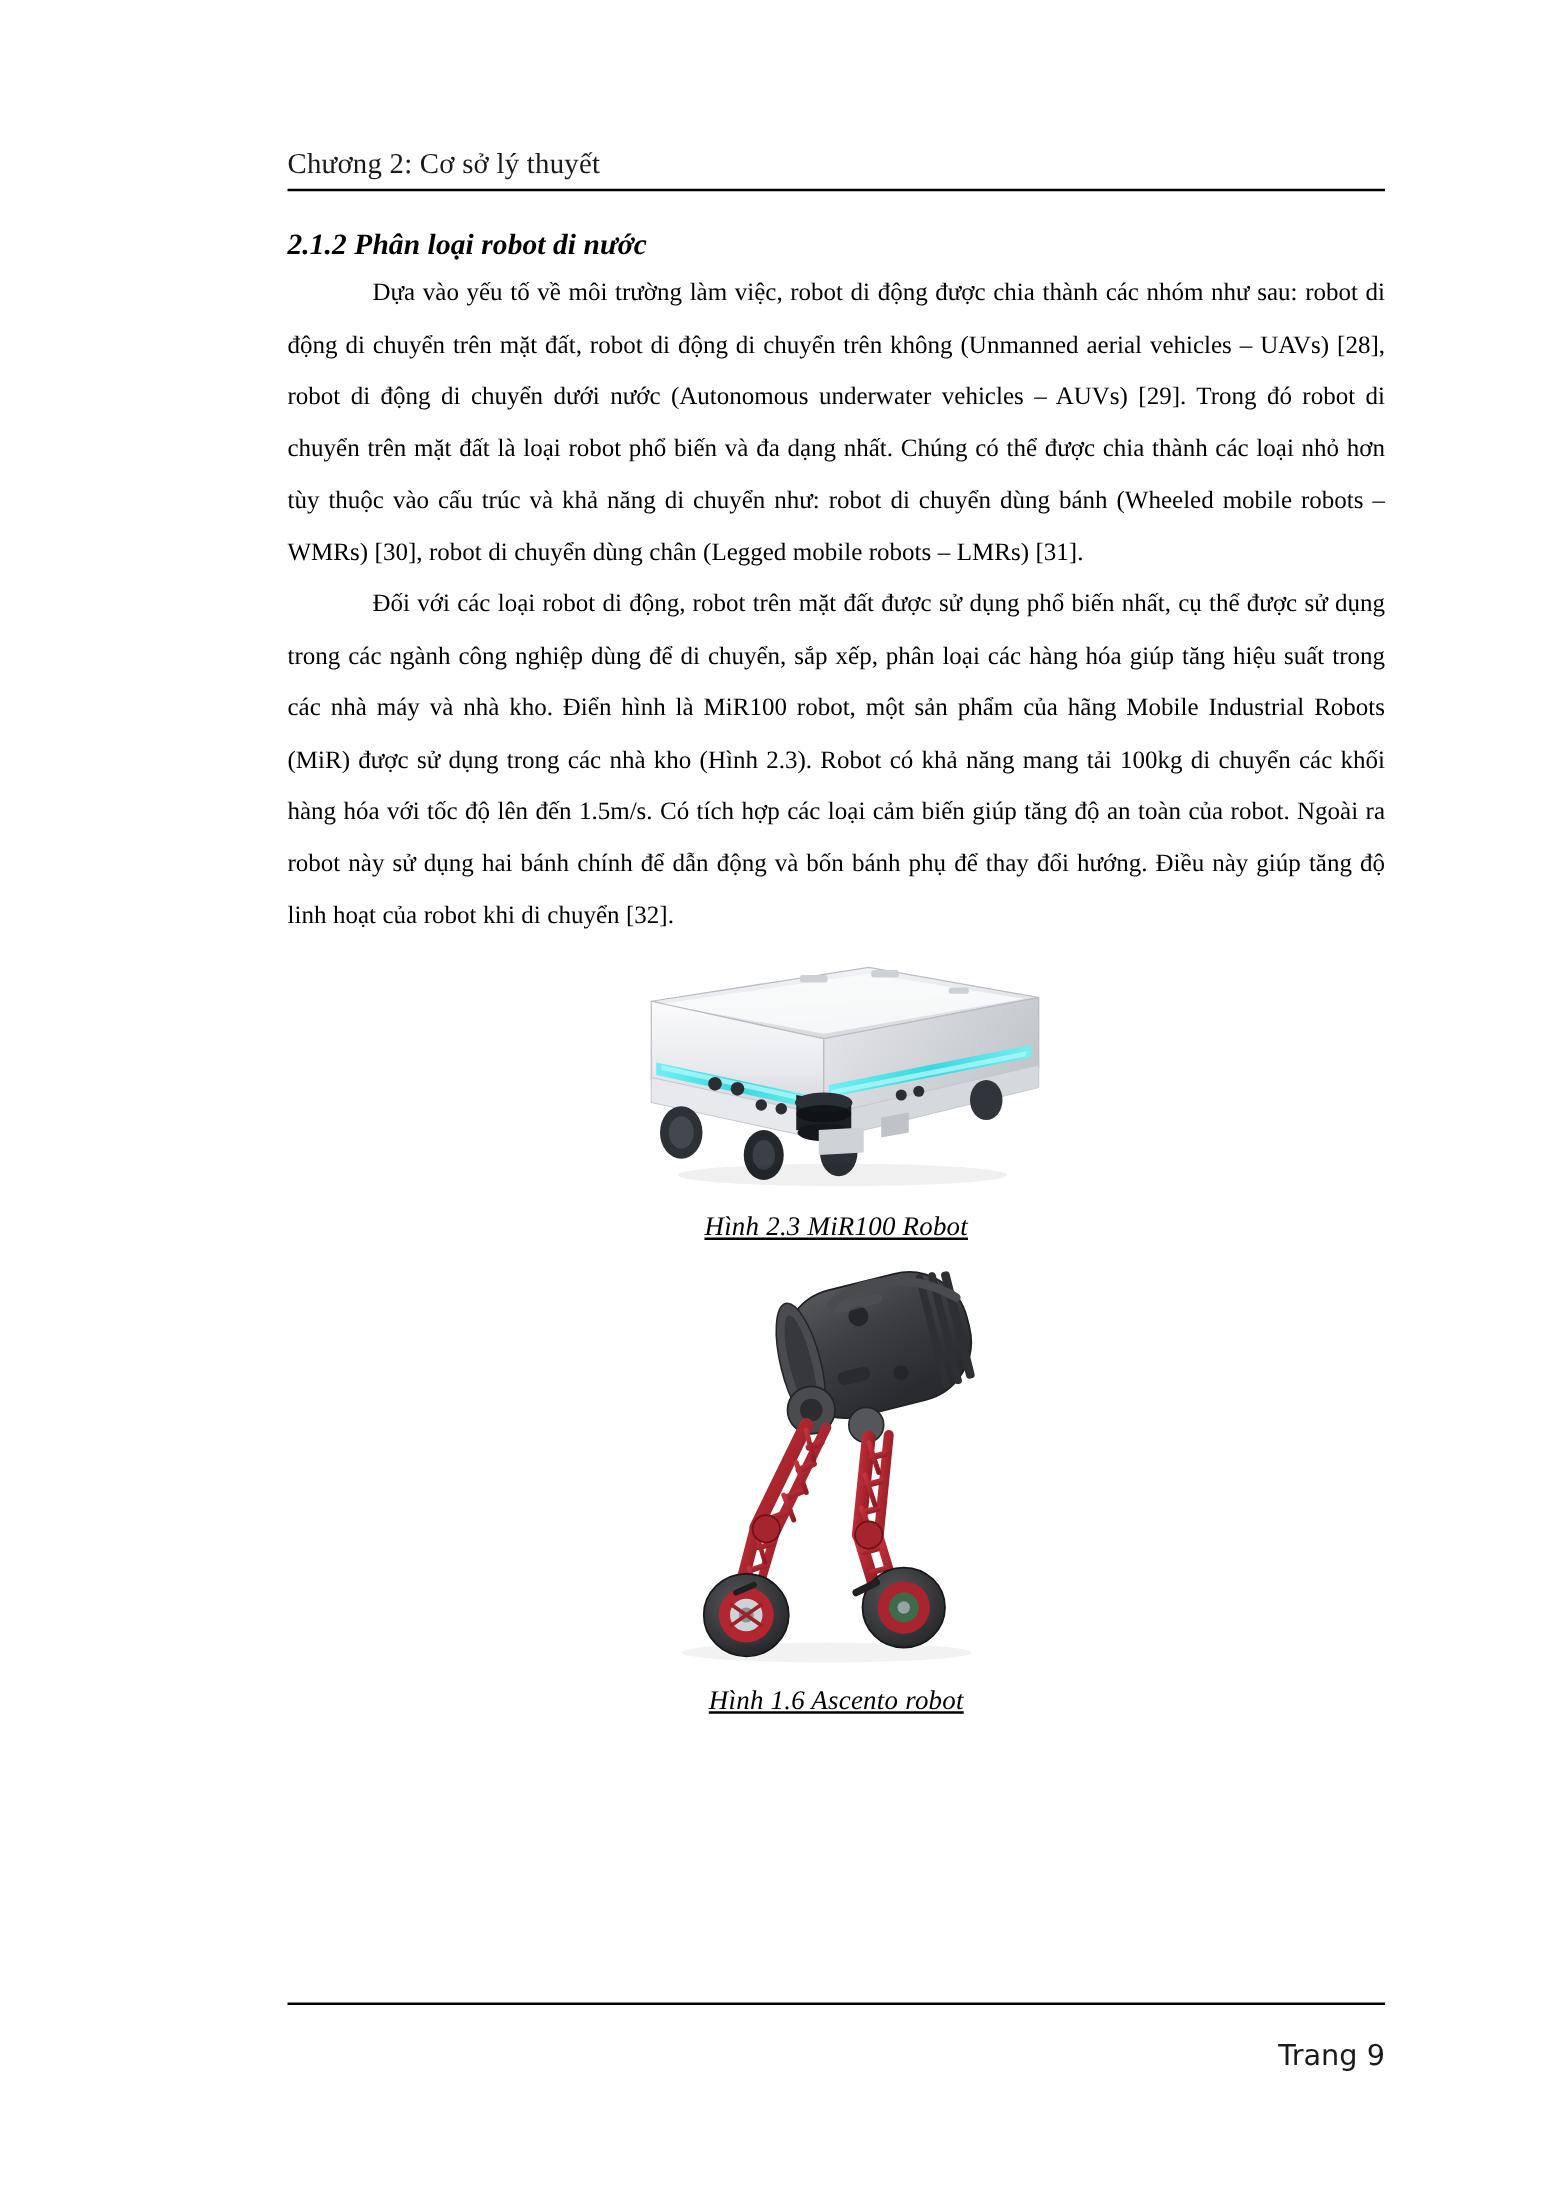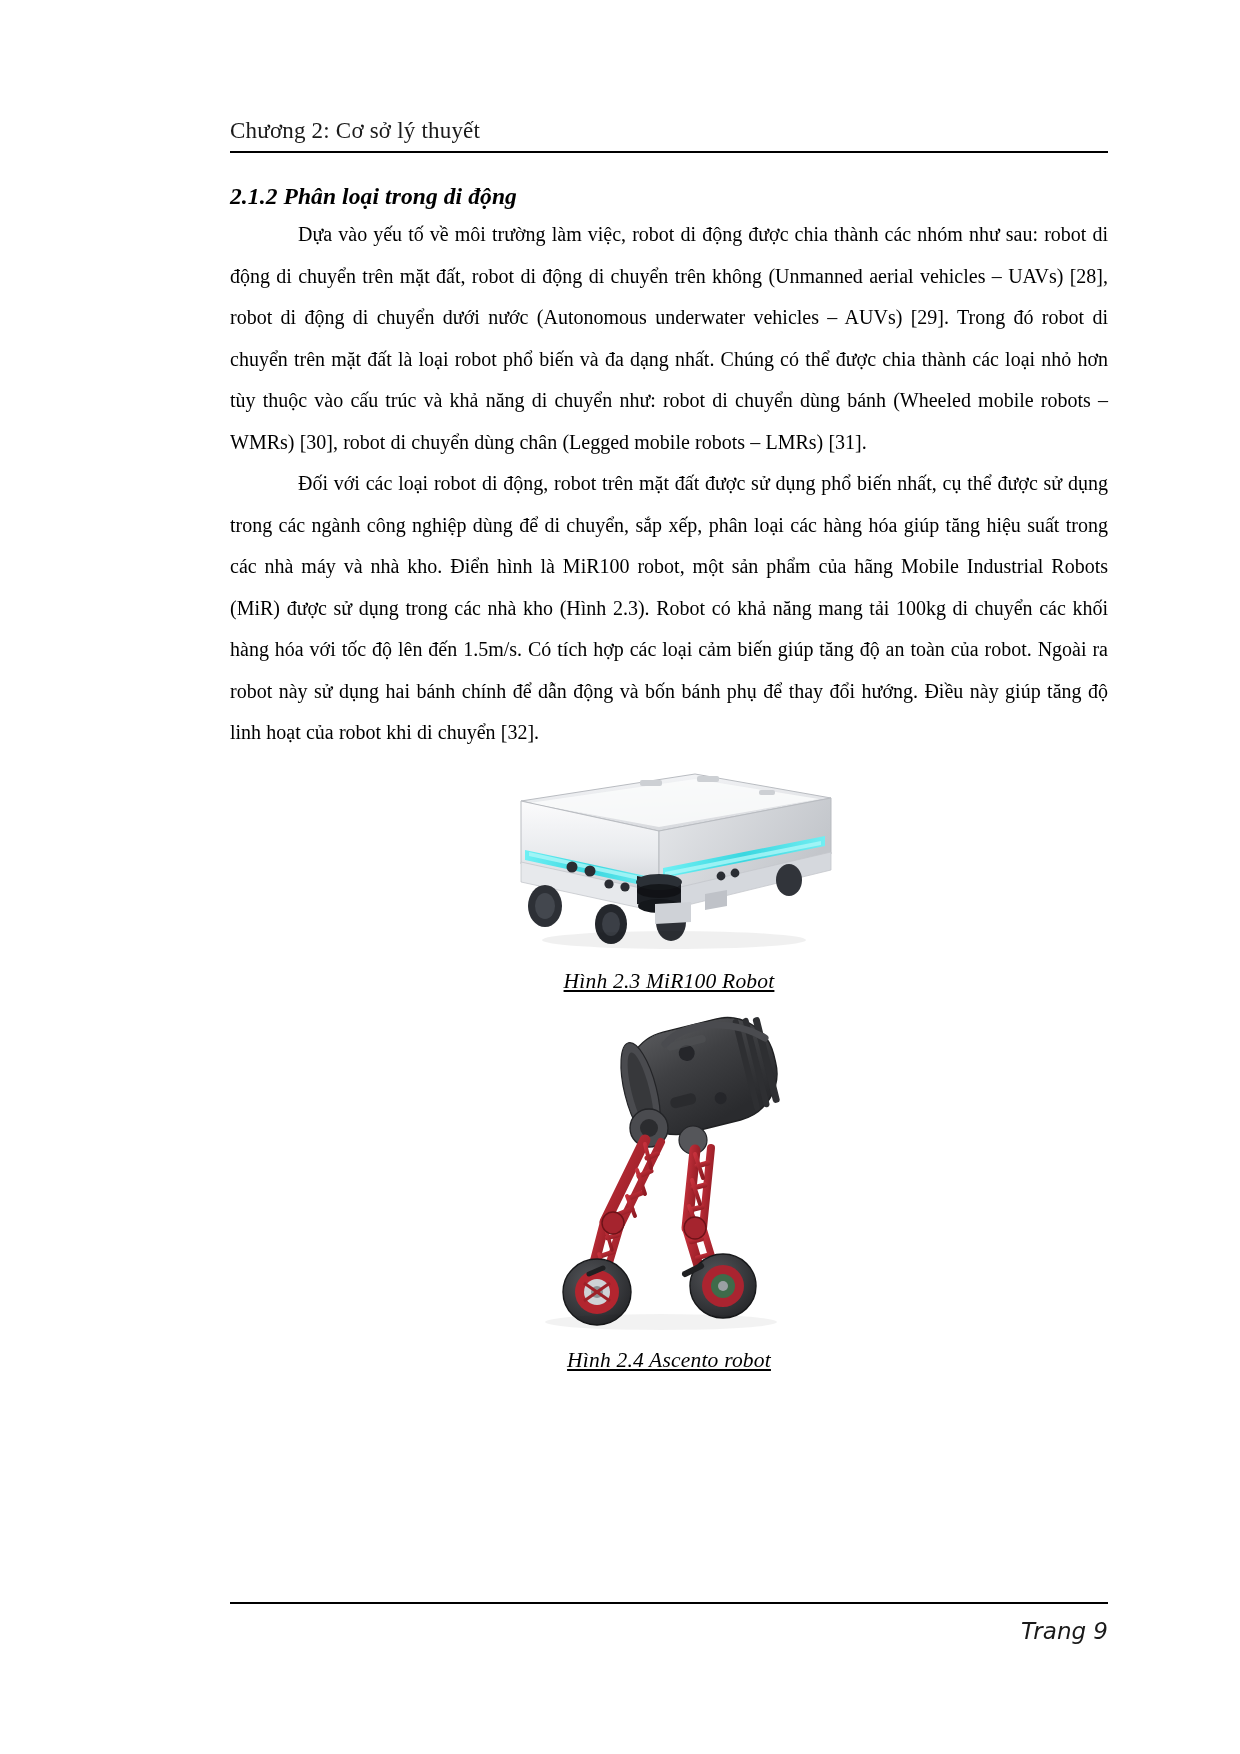--- a/index.html
+++ b/index.html
@@ -98,42 +98,41 @@
     width: 878px;
   }
   .footer-rule {
     border-bottom: 2.6px solid #000000;
     width: 878px;
   }
   .footer-text {
     text-align: right;
     font-family: "DejaVu Sans", "Liberation Sans", sans-serif;
     font-size: 23px;
-    padding-top: 14px;
+    padding-top: 28px;
     color: #1a1a1a;
-    font-style: italic;
   }
 
   
   .mir-svg { display:block; margin: 0 auto; }
   .asc-svg { display:block; margin: 0 auto; }
 </style>
 </head>
 <body>
 
 <div class="page">
 
   <div class="content-frame">
 
     <div>
       <div class="header-text">Chương 2: Cơ sở lý thuyết</div>
       <div class="header-rule"></div>
     </div>
 
-    <div class="section-heading">2.1.2 Phân loại trong di động</div>
+    <div class="section-heading">2.1.2 Phân loại robot di nước</div>
 
     <p class="body-par">Dựa vào yếu tố về môi trường làm việc, robot di động được chia thành các nhóm như sau: robot di động di chuyển trên mặt đất, robot di động di chuyển trên không (Unmanned aerial vehicles – UAVs) [28], robot di động di chuyển dưới nước (Autonomous underwater vehicles – AUVs) [29]. Trong đó robot di chuyển trên mặt đất là loại robot phổ biến và đa dạng nhất. Chúng có thể được chia thành các loại nhỏ hơn tùy thuộc vào cấu trúc và khả năng di chuyển như: robot di chuyển dùng bánh (Wheeled mobile robots – WMRs) [30], robot di chuyển dùng chân (Legged mobile robots – LMRs) [31].</p>
 
     <p class="body-par">Đối với các loại robot di động, robot trên mặt đất được sử dụng phổ biến nhất, cụ thể được sử dụng trong các ngành công nghiệp dùng để di chuyển, sắp xếp, phân loại các hàng hóa giúp tăng hiệu suất trong các nhà máy và nhà kho. Điển hình là MiR100 robot, một sản phẩm của hãng Mobile Industrial Robots (MiR) được sử dụng trong các nhà kho (Hình 2.3). Robot có khả năng mang tải 100kg di chuyển các khối hàng hóa với tốc độ lên đến 1.5m/s. Có tích hợp các loại cảm biến giúp tăng độ an toàn của robot. Ngoài ra robot này sử dụng hai bánh chính để dẫn động và bốn bánh phụ để thay đổi hướng. Điều này giúp tăng độ linh hoạt của robot khi di chuyển [32].</p>
 
     <div class="figure-block">
       <div class="fig-img-wrap">
         <svg class="mir-svg" width="420" height="205" viewBox="0 0 420 205" xmlns="http://www.w3.org/2000/svg" aria-hidden="true">
           <defs>
             <linearGradient id="topPlate" x1="0" y1="0" x2="0.3" y2="1">
@@ -303,21 +302,21 @@
             <circle cx="0" cy="0" r="12" fill="#3f6b4a"></circle>
             <circle cx="0" cy="0" r="5" fill="#9aa0a3"></circle>
           </g>
 
           <path d="M206,266 L222,258" stroke="#1f2022" stroke-width="6" stroke-linecap="round"></path>
           <path d="M110,266 L124,260" stroke="#1f2022" stroke-width="5" stroke-linecap="round"></path>
 
           <ellipse cx="182" cy="314" rx="116" ry="8" fill="#000000" opacity="0.05"></ellipse>
         </svg>
       </div>
-      <div class="figure-caption">Hình 2.4 Ascento robot</div>
+      <div class="figure-caption">Hình 1.6 Ascento robot</div>
     </div>
 
   </div>
 
   <div class="footer">
     <div class="footer-rule"></div>
     <div class="footer-text">Trang 9</div>
   </div>
 
 </div>

